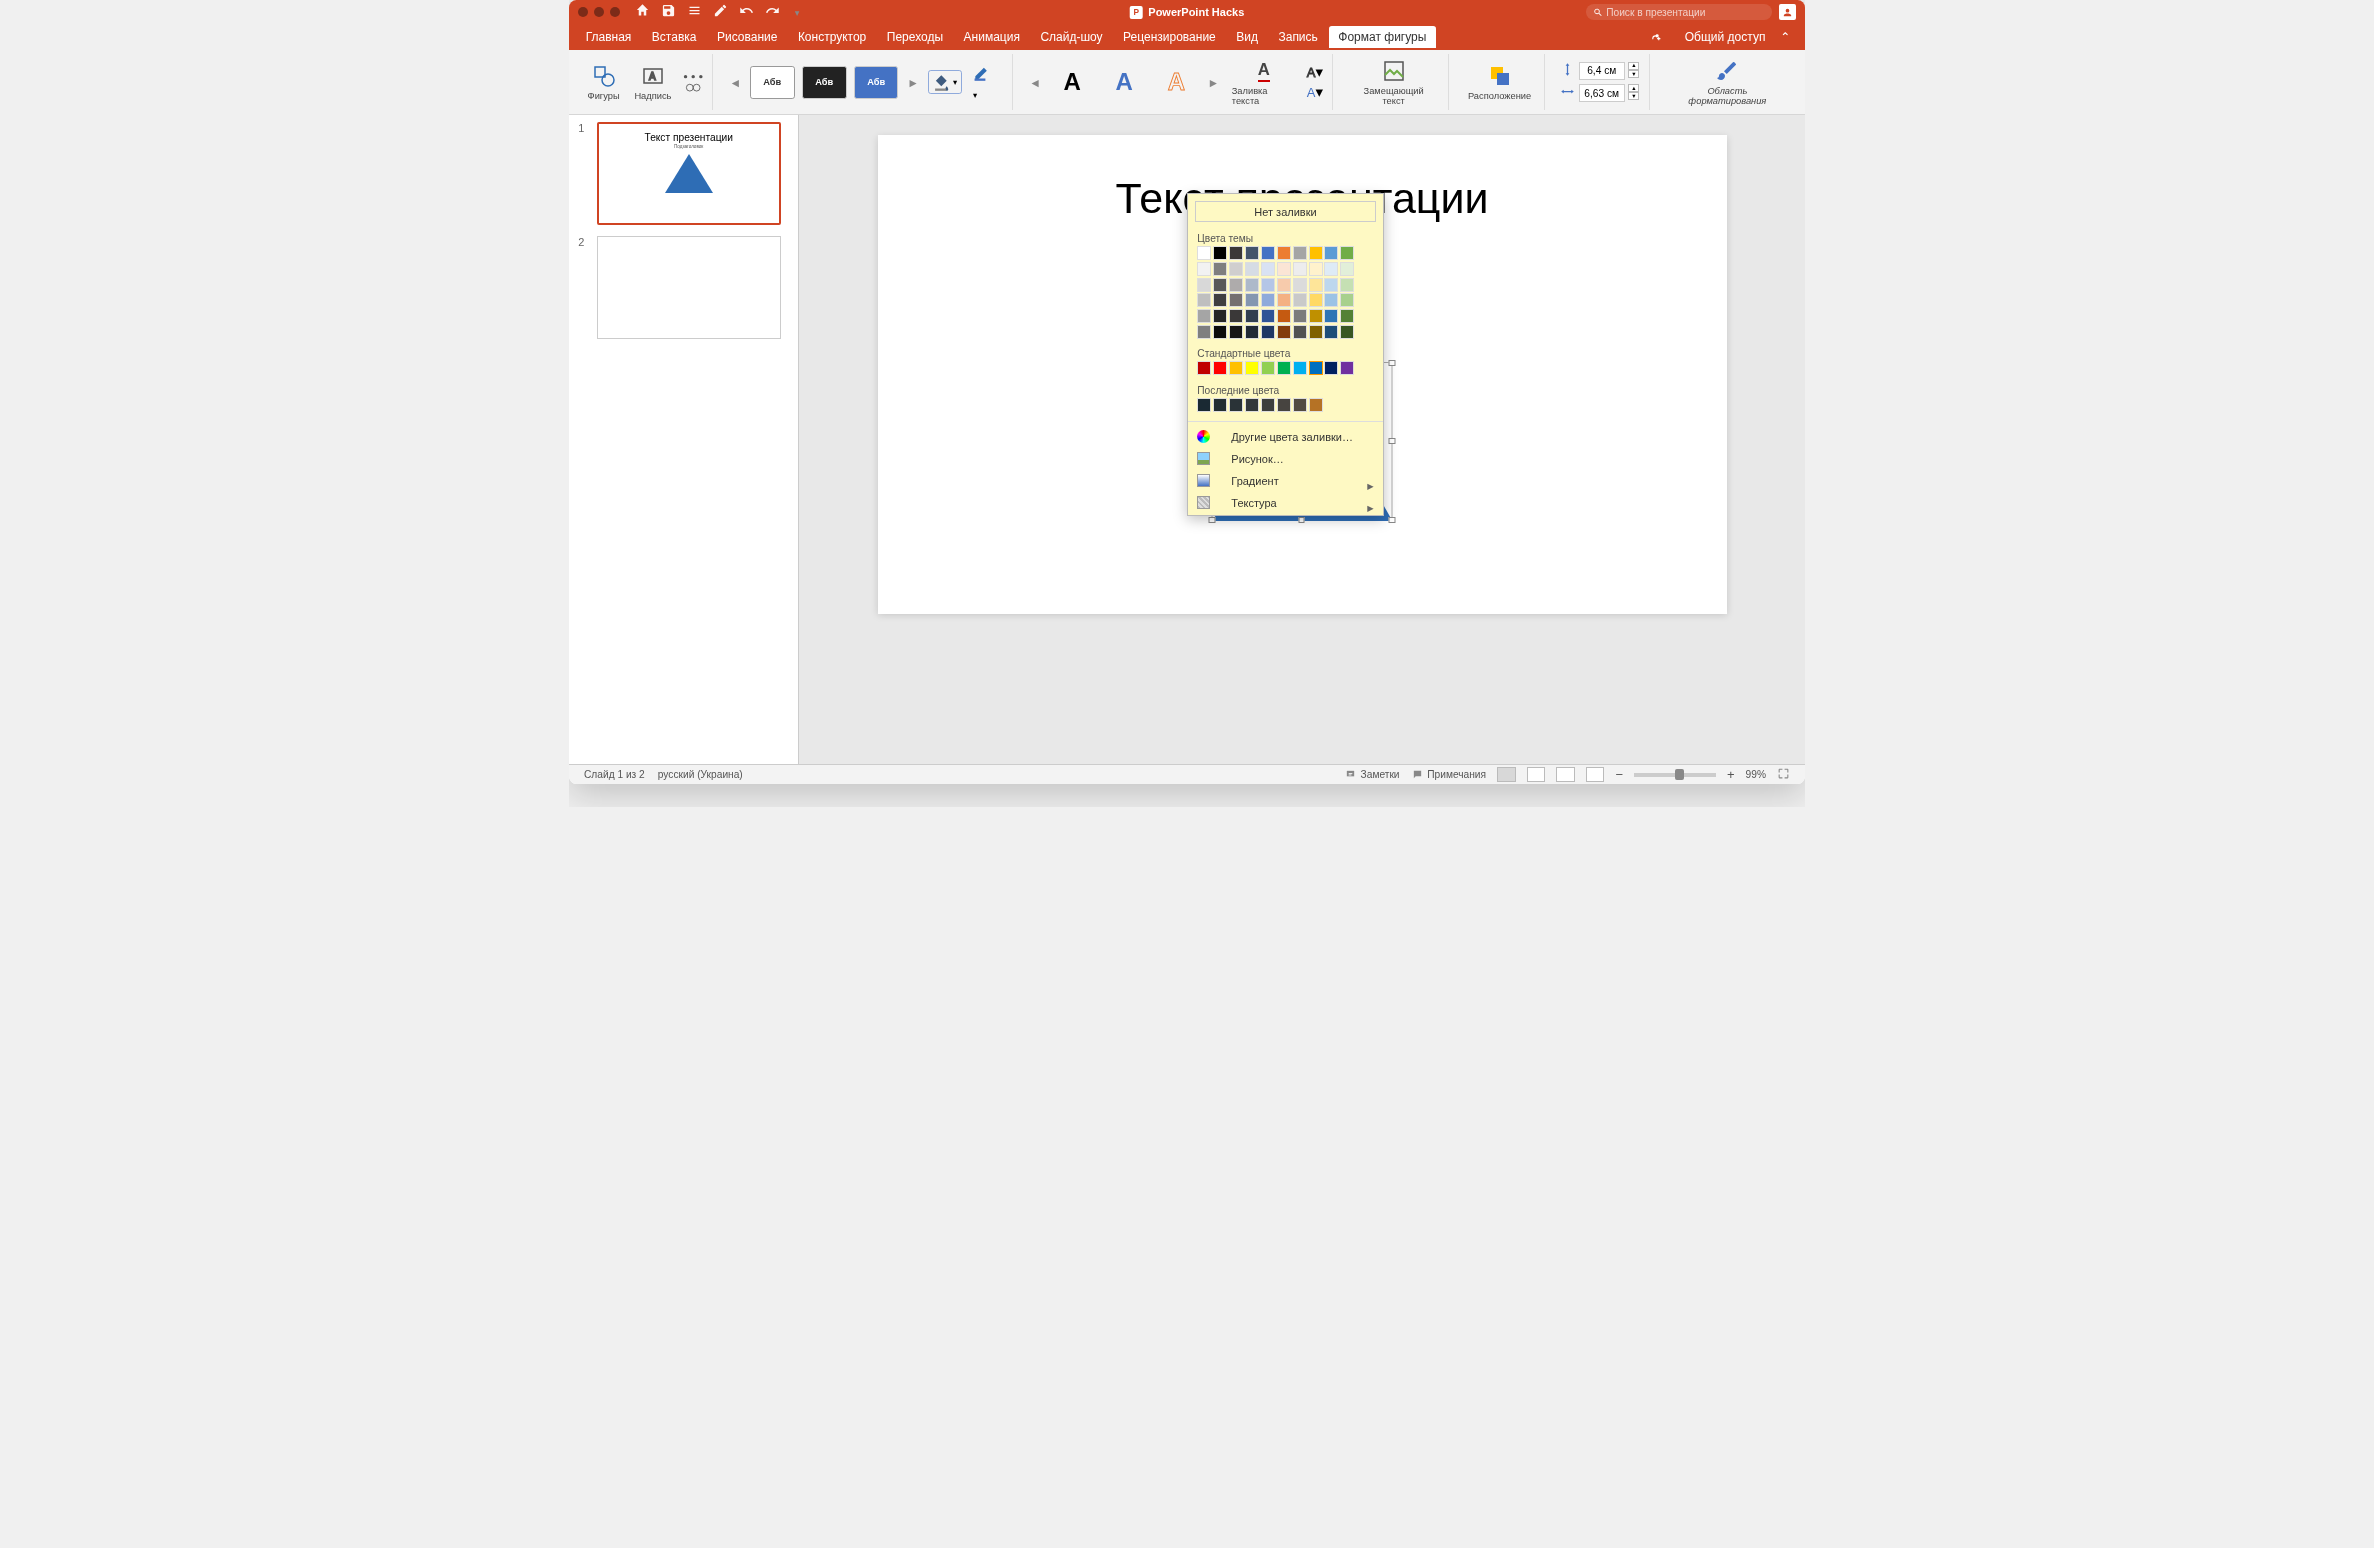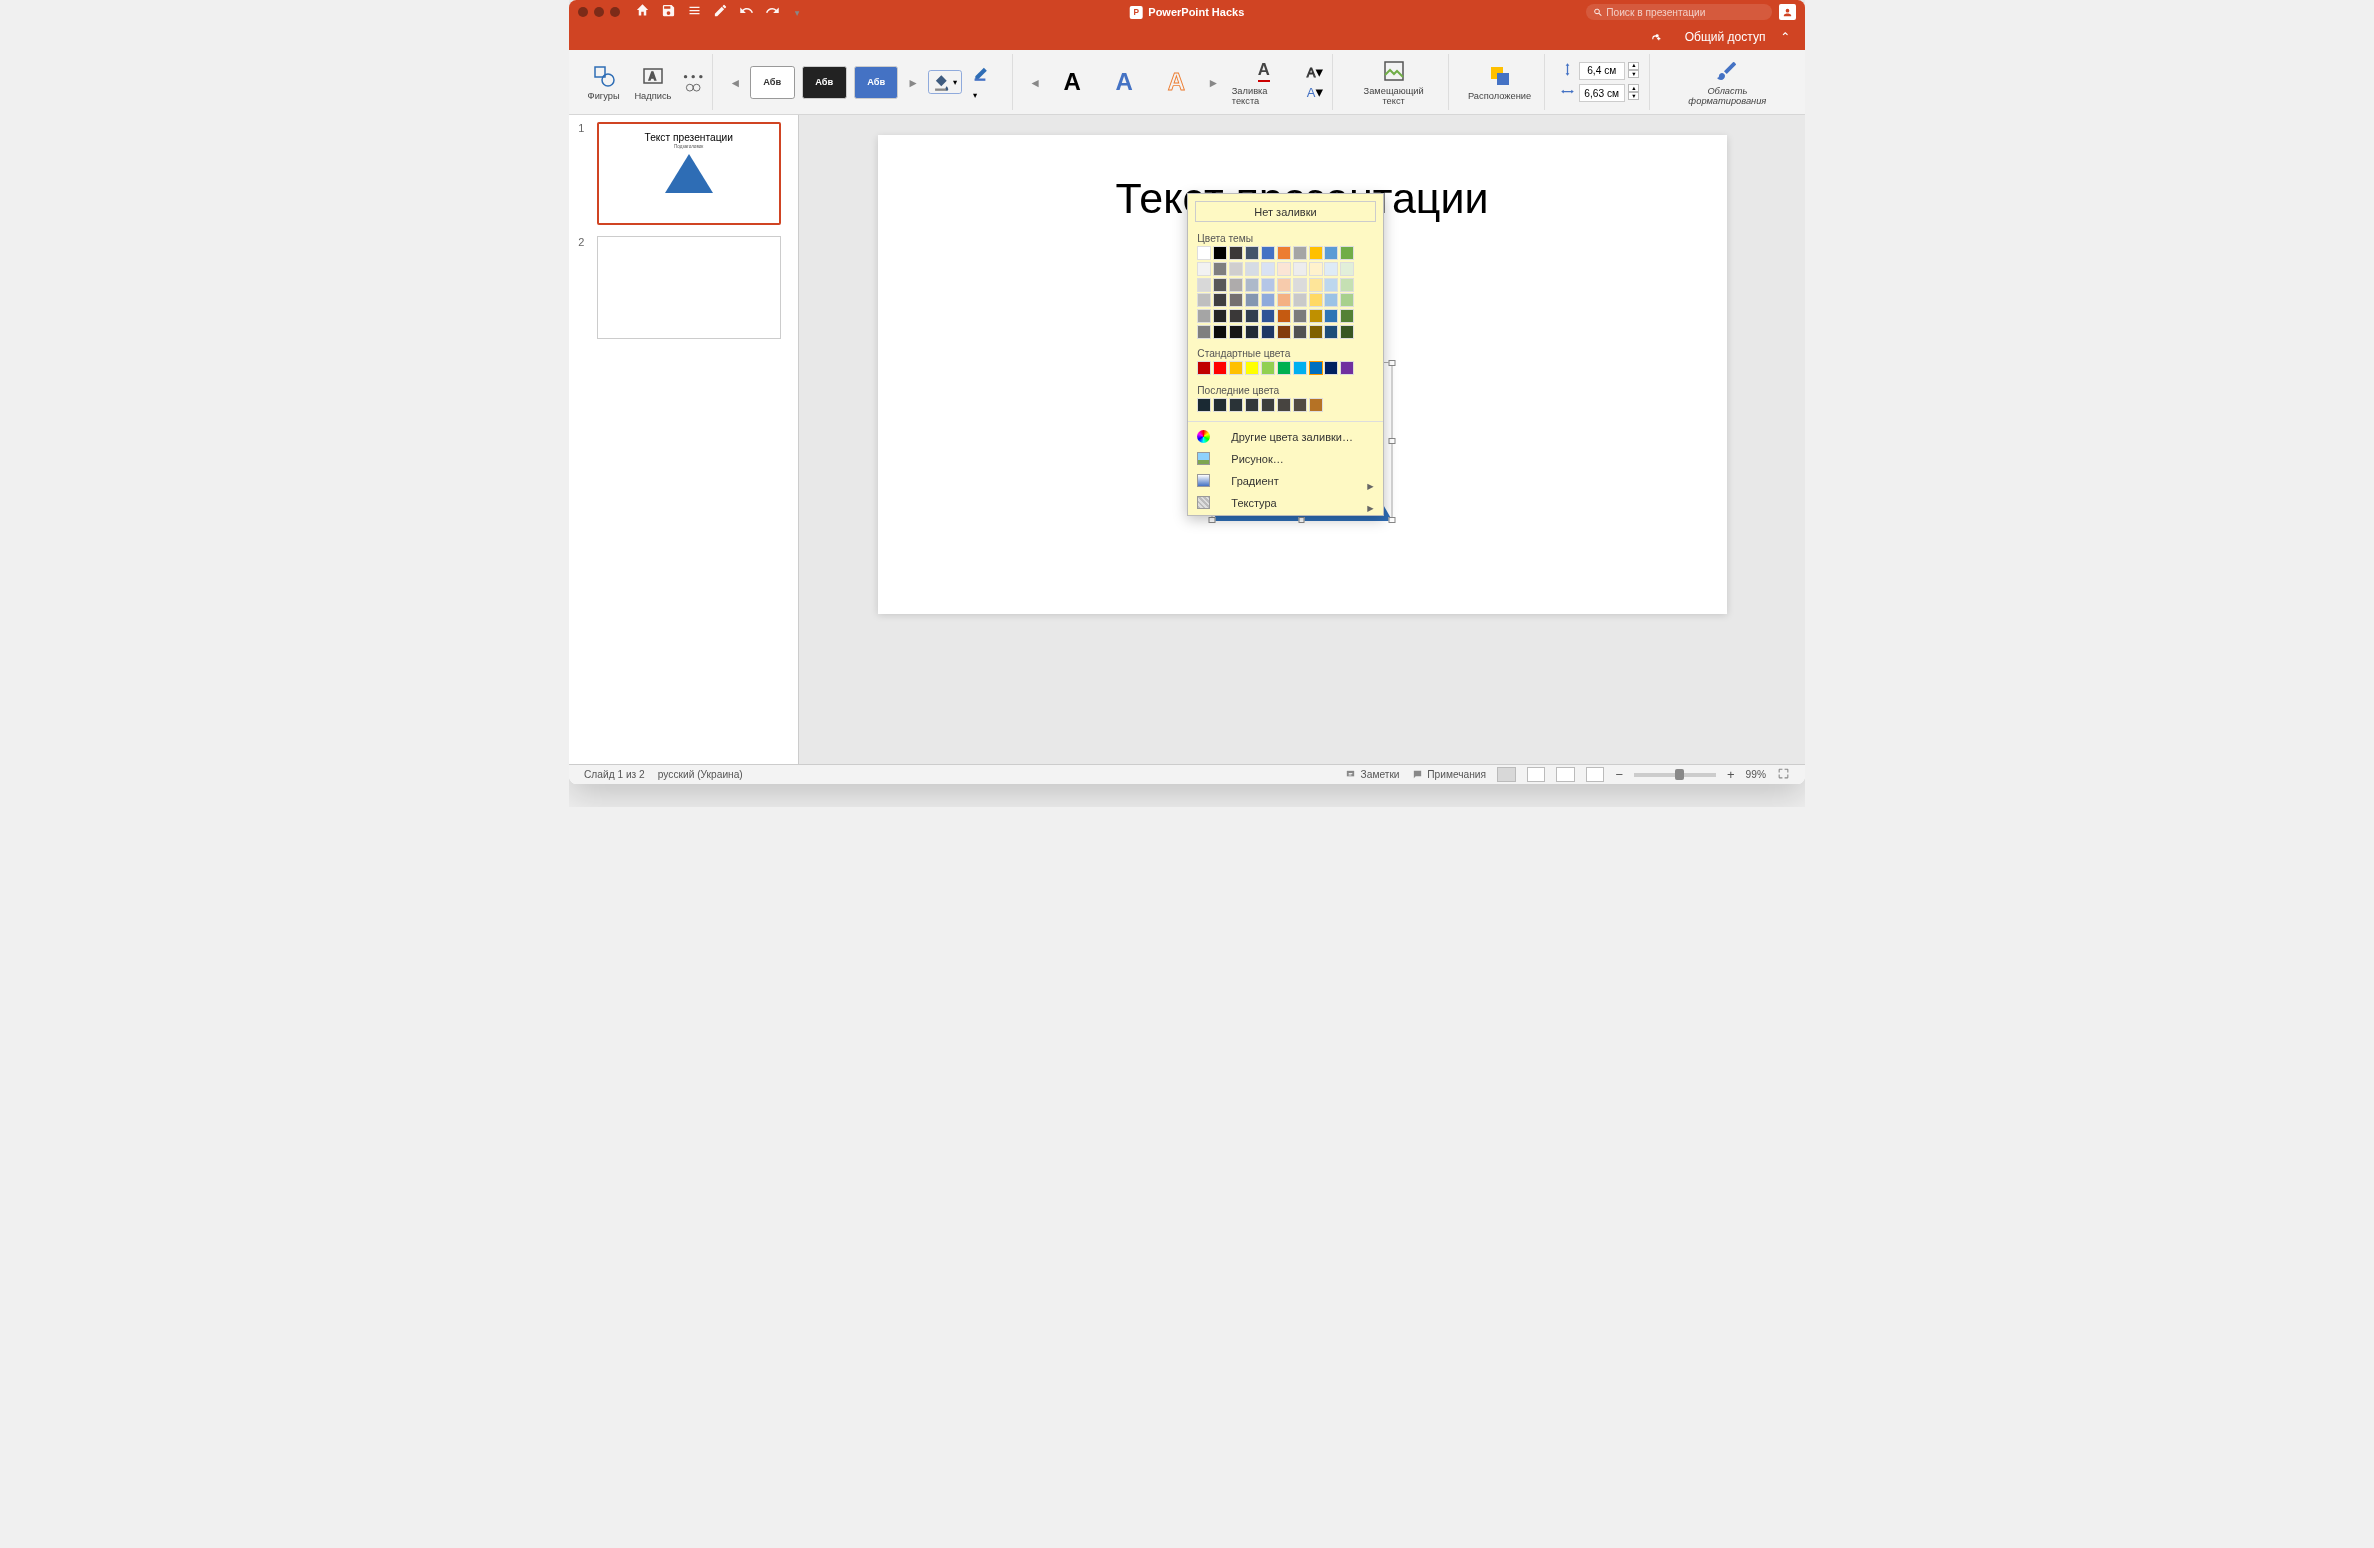--- a/index.html
+++ b/index.html
@@ -112,20 +112,33 @@
       <input placeholder="Поиск в презентации" style="">
     </div>
     <div class="avatar">
       <svg viewBox="0 0 24 24" width="11" height="11" fill="#d04423">
           <path d="M12 12a4 4 0 1 0-4-4 4 4 0 0 0 4 4zm0 2c-2.67 0-8 1.34-8 4v2h16v-2c0-2.66-5.33-4-8-4z"></path>
         </svg>
     </div>
   </div>
 
   <div class="tabs">
+    <div id="tabs-container" style="display: flex;">
+        <div class="tab">Главная</div>
+        <div class="tab">Вставка</div>
+        <div class="tab">Рисование</div>
+        <div class="tab">Конструктор</div>
+        <div class="tab">Переходы</div>
+        <div class="tab">Анимация</div>
+        <div class="tab">Слайд-шоу</div>
+        <div class="tab">Рецензирование</div>
+        <div class="tab">Вид</div>
+        <div class="tab">Запись</div>
+        <div class="tab active">Формат фигуры</div>
+      </div>
     <div class="share">
       <svg viewBox="0 0 24 24" width="13" height="13" fill="#fff">
           <path d="M15 12a3 3 0 1 0-2.83-4H12a6 6 0 0 0-6 6v1h2v-1a4 4 0 0 1 4-4h.17A3 3 0 0 0 15 12zm4-1h-2v2h-2v2h2v2h2v-2h2v-2h-2v-2z"></path>
         </svg>
       <span>Общий доступ</span>
     </div>
     <div class="collapse">⌃</div>
   </div>
 
   <div class="ribbon">

